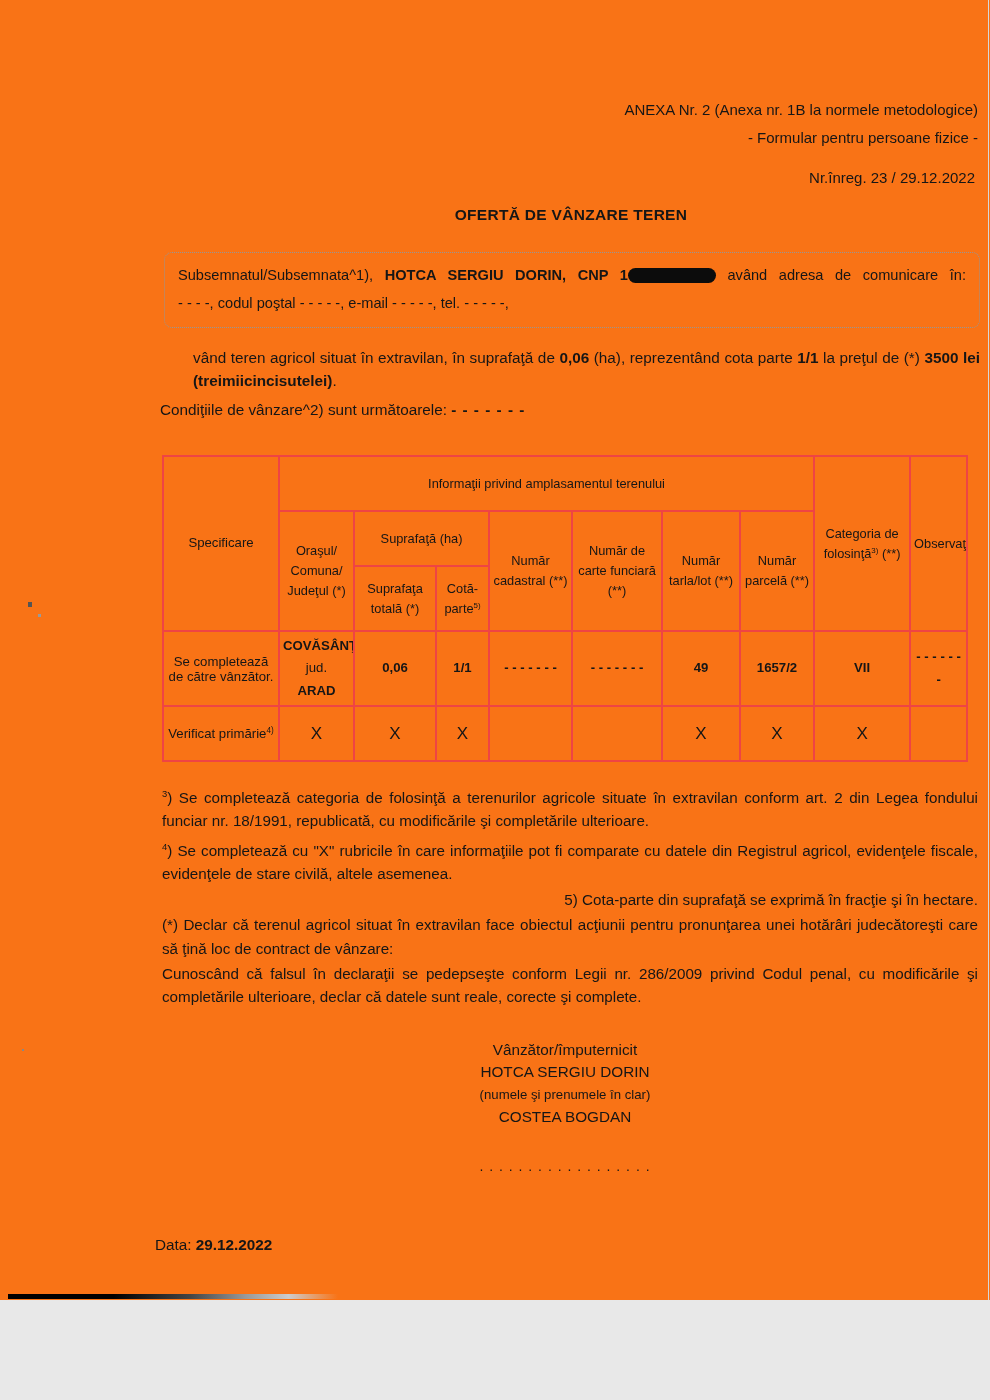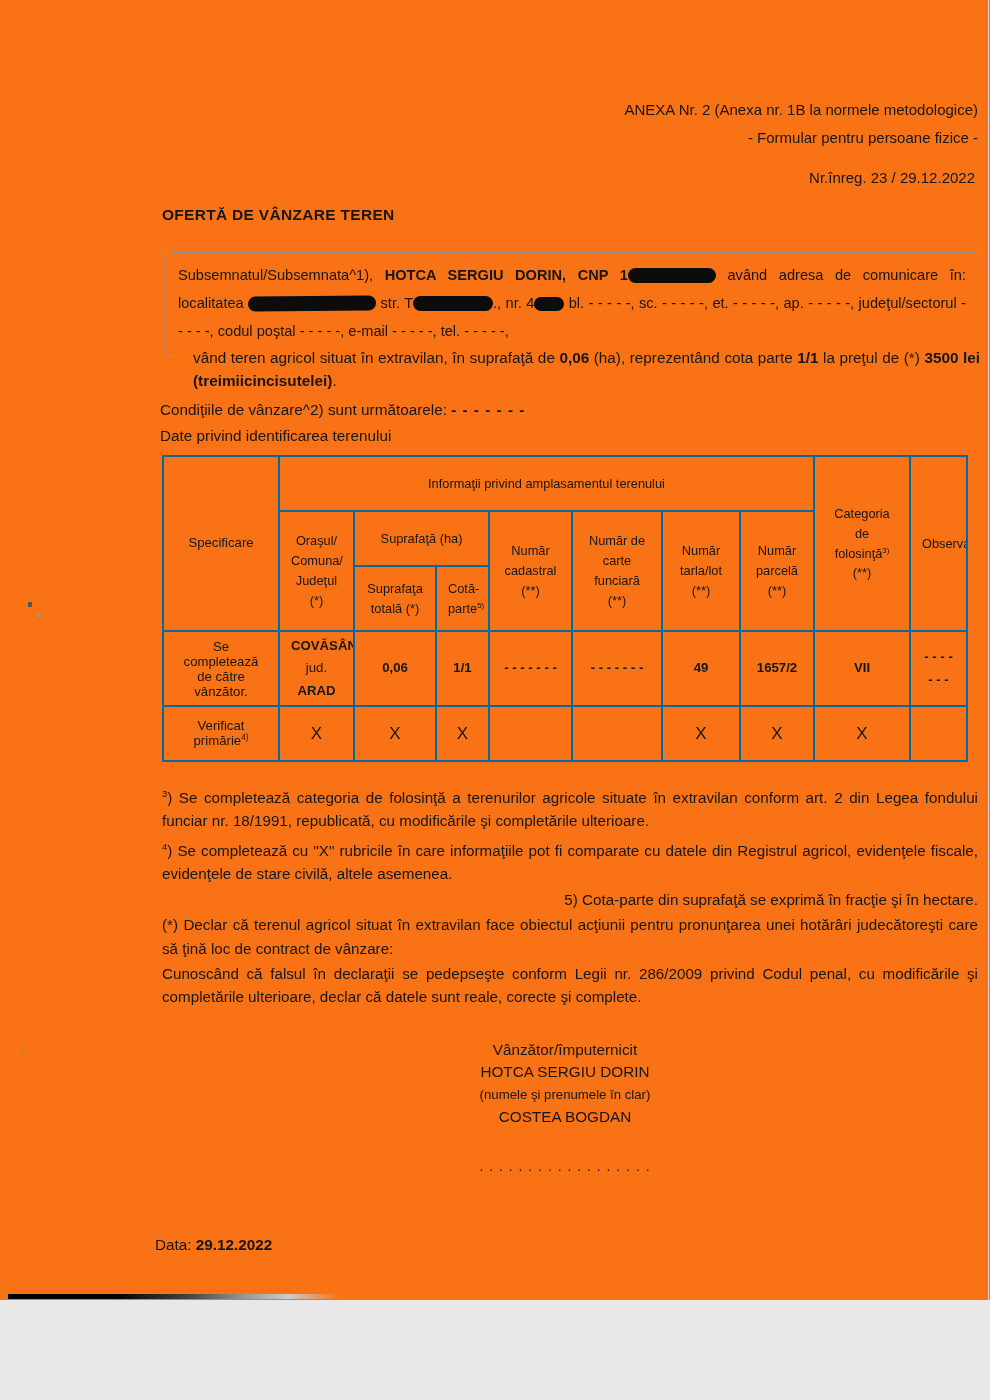--- a/index.html
+++ b/index.html
@@ -4,21 +4,21 @@
 <style>
   html,body{margin:0;padding:0;background:#e8e8e8;}
   .page{
     position:relative;width:990px;height:1300px;margin:0 auto;
     background:#f97316;overflow:hidden;color:#161616;
     font-family:Liberation Sans, sans-serif;
   }
   
   .hdr-right{position:absolute;top:96px;right:12px;text-align:right;font-size:15px;line-height:28px;}
   .nr-inreg{position:absolute;top:169px;right:15px;font-size:15px;}
-  .doc-title{position:absolute;top:206px;left:162px;width:818px;font-weight:bold;font-size:15.5px;letter-spacing:.3px;}
+  .doc-title{position:absolute;top:206px;left:162px;width:818px;text-align:center;font-weight:bold;font-size:15.5px;letter-spacing:.3px;}
 
   
   .intro-box{
     position:absolute;top:252px;left:164px;width:816px;box-sizing:border-box;
     border:1px dotted #969696;border-radius:8px;padding:8px 13px 10px;
     font-size:14.6px;line-height:28px;
   }
   .box-line{text-align:justify;text-align-last:justify;white-space:nowrap;}
   .box-line.last{text-align-last:left;white-space:normal;}
   .bar{display:inline-block;background:#0c0c0c;height:15px;border-radius:8px;vertical-align:-3px;}
@@ -30,21 +30,21 @@
   
   .sale{position:absolute;top:346px;left:160px;width:820px;font-size:15.3px;line-height:23px;}
   .sale .just{text-align:justify;margin-left:33px;}
   .sale .cond{margin-top:6px;}
   .sale .datelbl{margin-top:3px;}
   b.dash{letter-spacing:1px;}
 
   
   .table-wrap{position:absolute;top:455px;left:162px;}
   table{border-collapse:collapse;table-layout:fixed;width:804px;font-size:12.8px;}
-  th,td{border:2px solid #0369a1;text-align:center;vertical-align:middle;padding:2px 11px;font-weight:normal;overflow:hidden;}
+  th,td{border:2px solid #ef4444;text-align:center;vertical-align:middle;padding:2px 3px;font-weight:normal;overflow:hidden;}
   th{line-height:1.55;}
   .prewrap{white-space:pre-line;}
   td.filled{font-weight:bold;font-size:13.2px;line-height:1.7;}
   td.xcell{font-size:17px;line-height:1;}
   td.speclbl,th.speclbl{font-size:13.2px;}
   sup{font-size:.62em;}
 
   
   .footnotes{position:absolute;top:782px;left:158px;width:824px;font-size:15.2px;line-height:23.4px;}
   .footnotes p{margin:0 4px 2px;text-align:justify;}
@@ -78,34 +78,30 @@
   </div>
 
   <div class="nr-inreg">Nr.înreg. 23 / 29.12.2022</div>
 
   <div class="doc-title">OFERTĂ DE VÂNZARE TEREN</div>
 
   <div class="intro-box">
     <div class="box-line">
       <span>Subsemnatul/Subsemnata^1), </span><b>HOTCA SERGIU DORIN, CNP 1</b><span class="bar bar-cnp"></span><span> având adresa de comunicare în:</span>
     </div>
-    <div class="box-line">
-      <span>localitatea </span><span class="bar bar-loc"></span><span> str. T</span><span class="bar bar-str"></span><span>., nr. 4</span><span class="bar bar-nr"></span><span> bl. - - - - -, sc. - - - - -, et. - - - - -, ap. - - - - -, judeţul/sectorul -</span>
-    </div>
     <div class="box-line last">- - - -, codul poştal - - - - -, e-mail - - - - -, tel. - - - - -,</div>
   </div>
 
   <div class="sale">
     <div class="just">
       <span>vând teren agricol situat în extravilan, în suprafaţă de </span><b>0,06</b><span> (ha), reprezentând cota parte </span><b>1/1</b><span> la preţul de (*) </span><b>3500 lei</b> <b>(treimiicincisutelei)</b><span>.</span>
     </div>
     <div class="cond">
       <span>Condiţiile de vânzare^2) sunt următoarele: </span><b class="dash">- - - - - - -</b>
     </div>
-    <div class="datelbl">Date privind identificarea terenului</div>
   </div>
 
   <div class="table-wrap">
     <table>
       <colgroup>
         <col style="width:116px">
           <col style="width:75px">
           <col style="width:82px">
           <col style="width:53px">
         <col style="width:83px">

